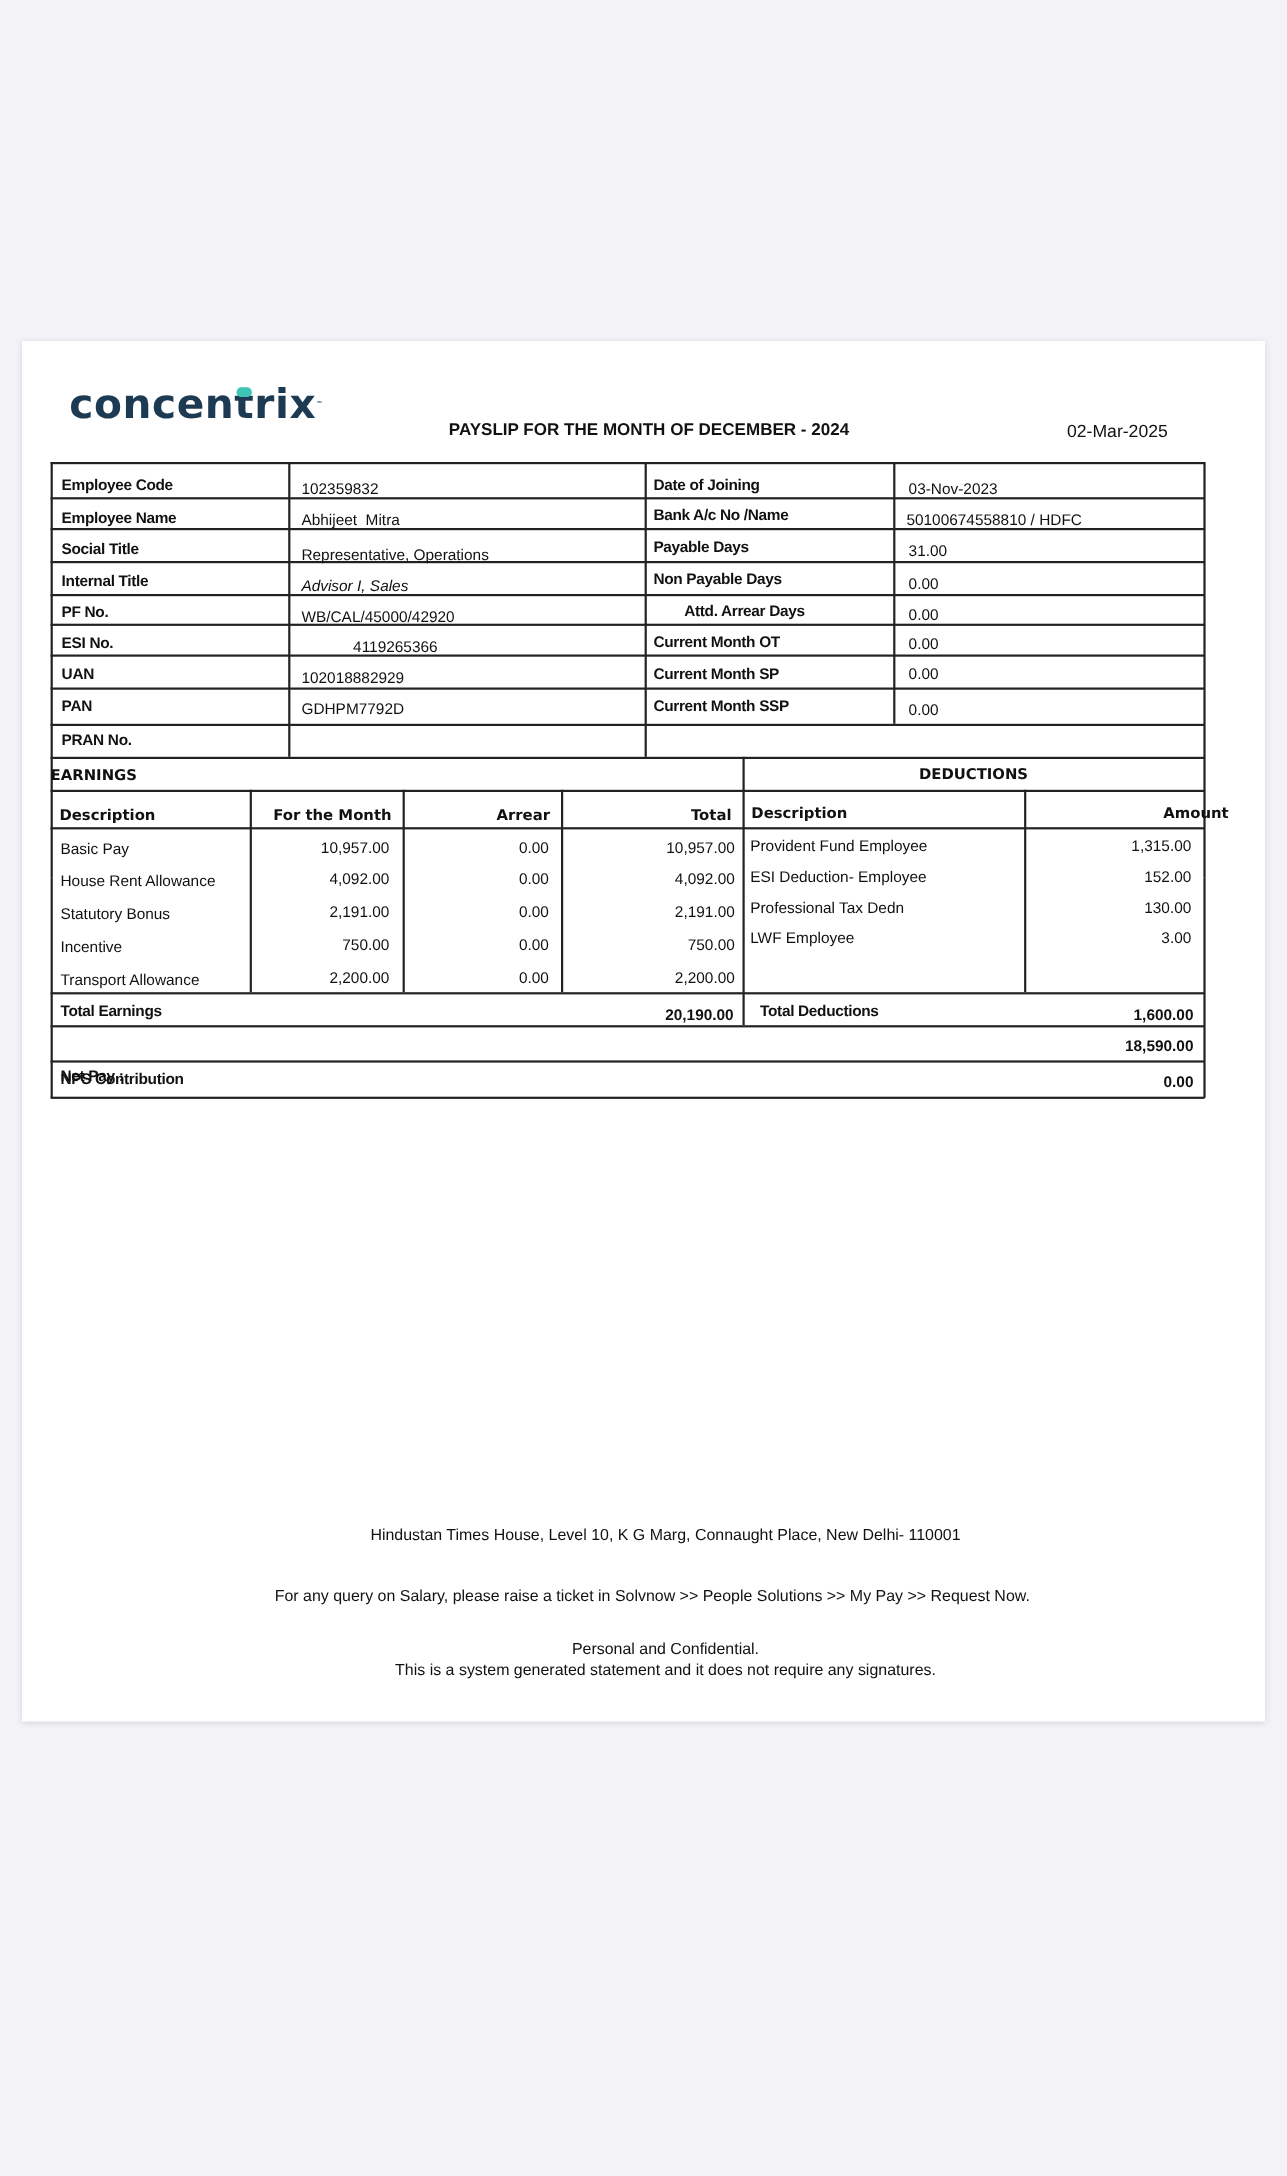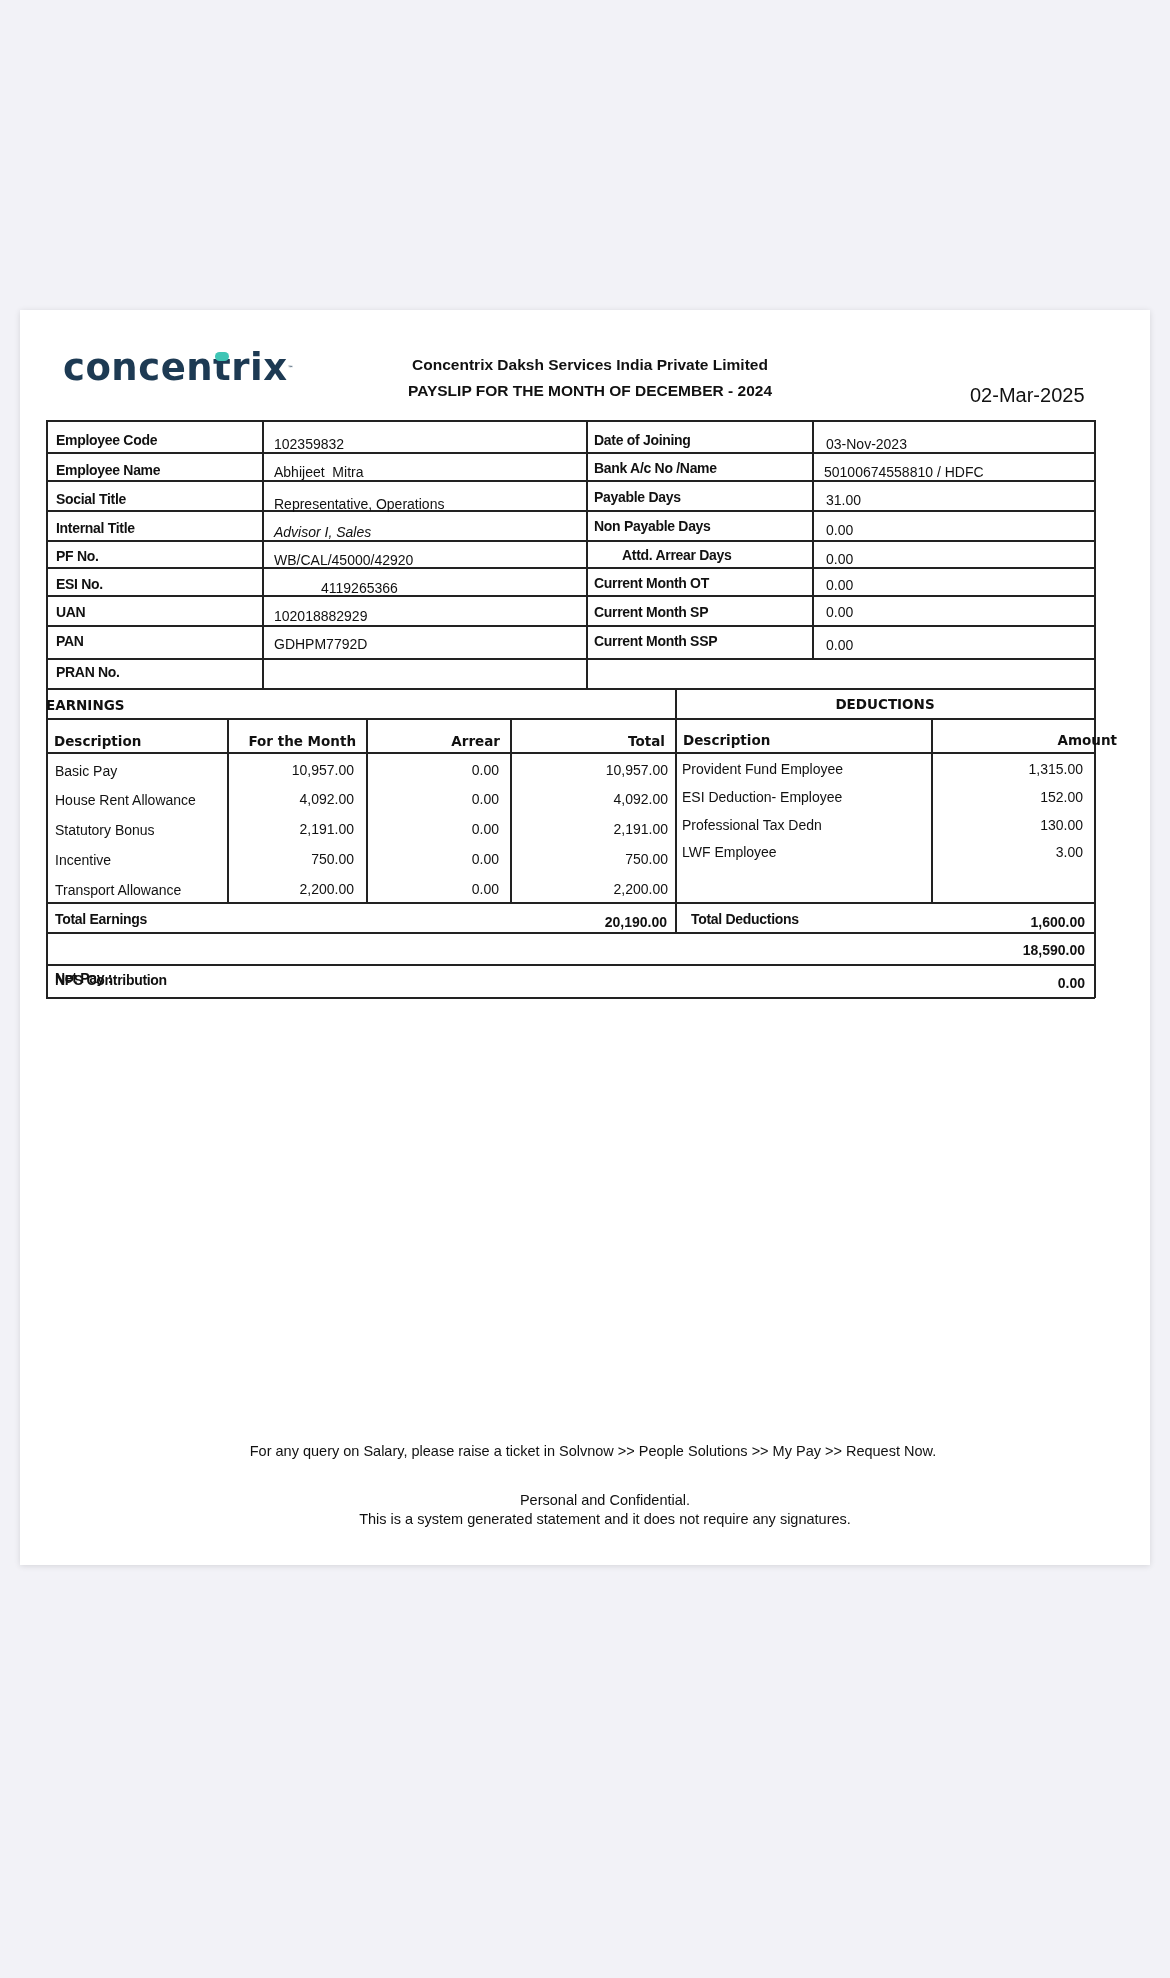--- a/index.html
+++ b/index.html
@@ -14,21 +14,21 @@
   }
   .abs { position:absolute; }
   .logo {
     left:43px; top:38px; font-family:"DejaVu Sans", sans-serif; font-weight:bold;
     font-size:37px; letter-spacing:0.5px; color:#1d3a53; line-height:40px;
   }
   .logo .dot { position:absolute; width:14px; height:9px; border-radius:5px; background:#3fc5b5; }
   .logo sup { font-size:6px; vertical-align:top; color:#1d3a53; }
   .co-name { left:0; width:1130px; top:46px; text-align:center; font-size:15.5px; font-weight:bold; padding-left:10px; box-sizing:border-box;}
   .slip-title { left:0; width:1130px; top:72px; text-align:center; font-size:15.5px; font-weight:bold; padding-left:10px; box-sizing:border-box;}
-  .slip-date { left:950px; top:74px; font-size:20px; }
+  .slip-date { left:950px; top:74px; font-size:16px; }
 
   
   .hl { position:absolute; height:1.5px; background:#222; }
   .vl { position:absolute; width:1.5px; background:#222; }
 
   .cell { position:absolute; font-size:14px; white-space:nowrap; line-height:16px; }
   .lbl { font-weight:bold; letter-spacing:-0.3px; }
   .val { }
   .hd { font-family:"DejaVu Sans", sans-serif; font-weight:bold; font-size:13.5px; }
   .r { text-align:right; }
@@ -37,21 +37,20 @@
 </style>
 </head>
 <body>
 
 <div class="page">
 
   <div class="abs logo">
     <span>concentrix</span><sup>™</sup>
     <span class="dot" style="left:152px; top:4px;"></span>
   </div>
-  <div class="abs co-name">Concentrix Daksh Services India Private Limited</div>
   <div class="abs slip-title">PAYSLIP FOR THE MONTH OF DECEMBER - 2024</div>
   <div class="abs slip-date">02-Mar-2025</div>
 
   <div>
 
     <div class="hl" style="left:26px; top:110px; width:1049px;"></div>
     <div class="vl" style="left:26px; top:110px; height:378px;"></div>
     <div class="vl" style="left:1074px; top:110px; height:378px;"></div>
 
     <div class="vl" style="left:242px; top:110px; height:268px;"></div>
@@ -190,16 +189,17 @@
     <div class="cell lbl" style="left:671px; top:601px;">Total Deductions</div>
     <div class="cell r b" style="left:913px; width:152px; top:604px;">1,600.00</div>
 
     <div class="cell lbl" style="left:35px; top:632px;margin-top:28px;">Net Pay :</div>
     <div class="cell r b" style="left:913px; width:152px; top:632px;">18,590.00</div>
 
     <div class="cell lbl" style="left:35px; top:662px;">NPS Contribution</div>
     <div class="cell r b" style="left:913px; width:152px; top:665px;">0.00</div>
   </div>
 
+  <div class="foot" style="top:1078px;">Hindustan Times House, Level 10, K G Marg, Connaught Place, New Delhi- 110001</div>
   <div class="foot" style="top:1133px; padding-left:16px;">For any query on Salary, please raise a ticket in Solvnow &gt;&gt; People Solutions &gt;&gt; My Pay &gt;&gt; Request Now.</div>
   <div class="foot" style="top:1182px;">Personal and Confidential.</div>
   <div class="foot" style="top:1201px;">This is a system generated statement and it does not require any signatures.</div>
 </div>
 
 </body></html>

